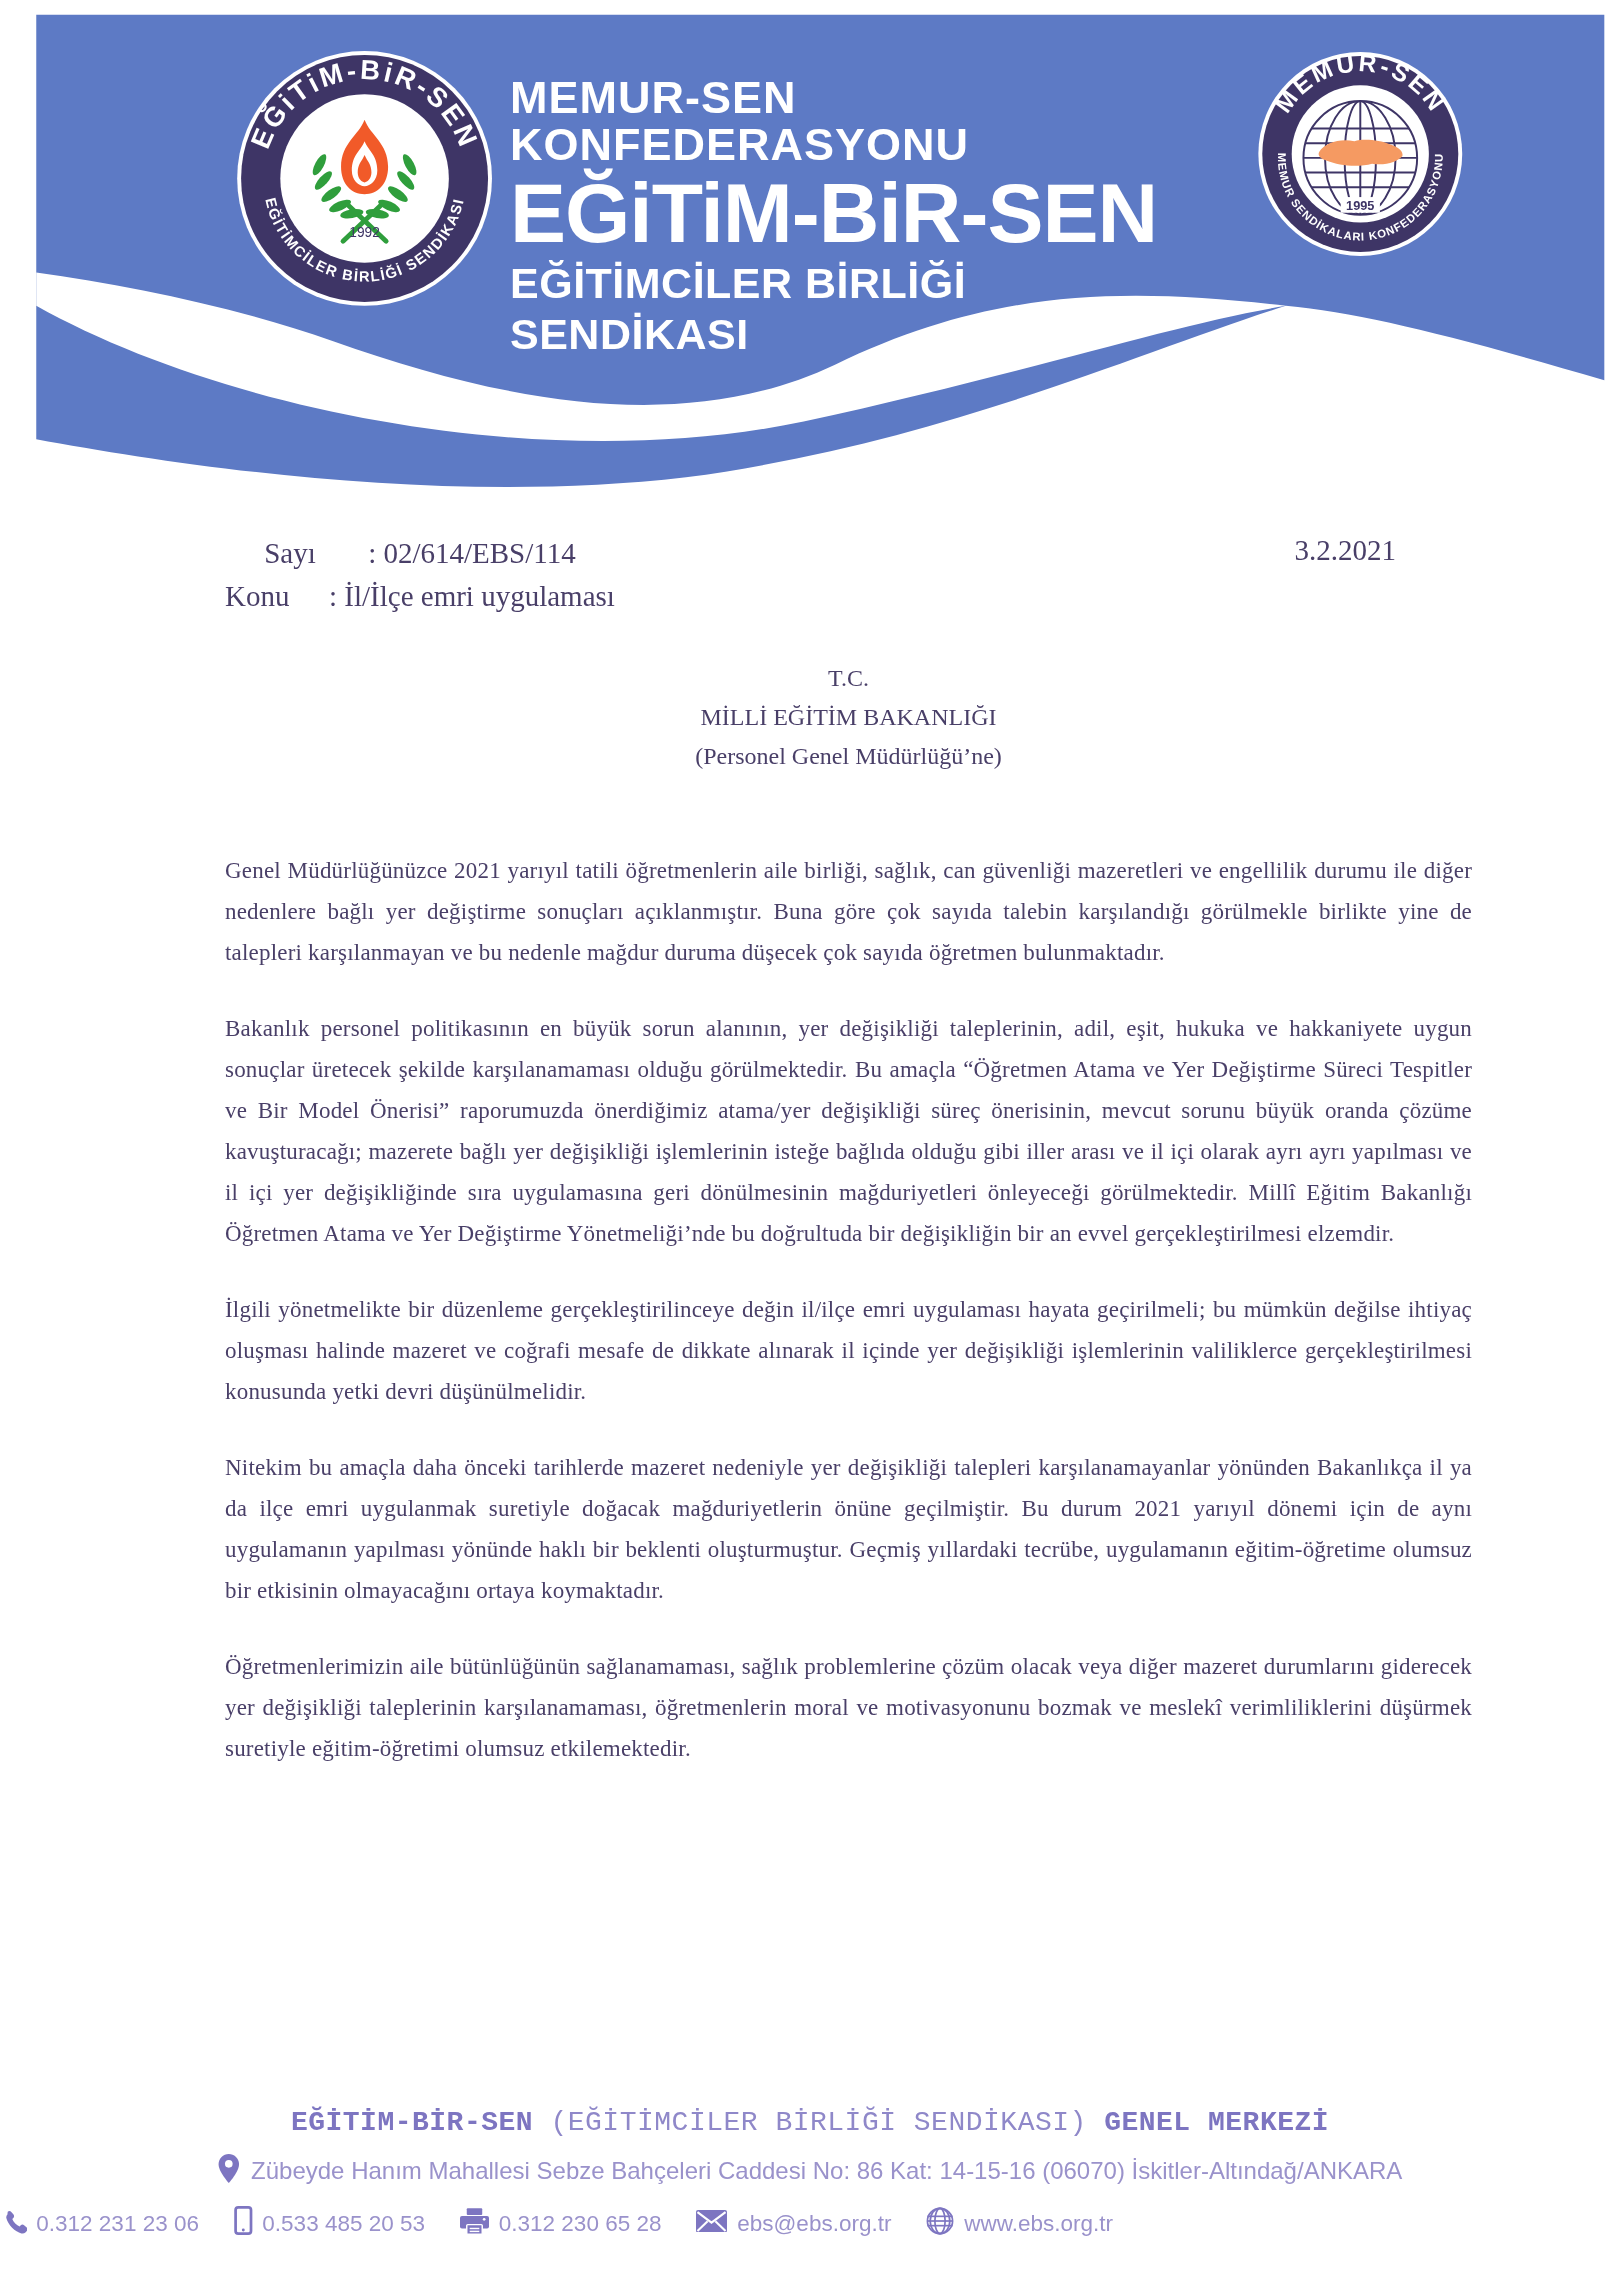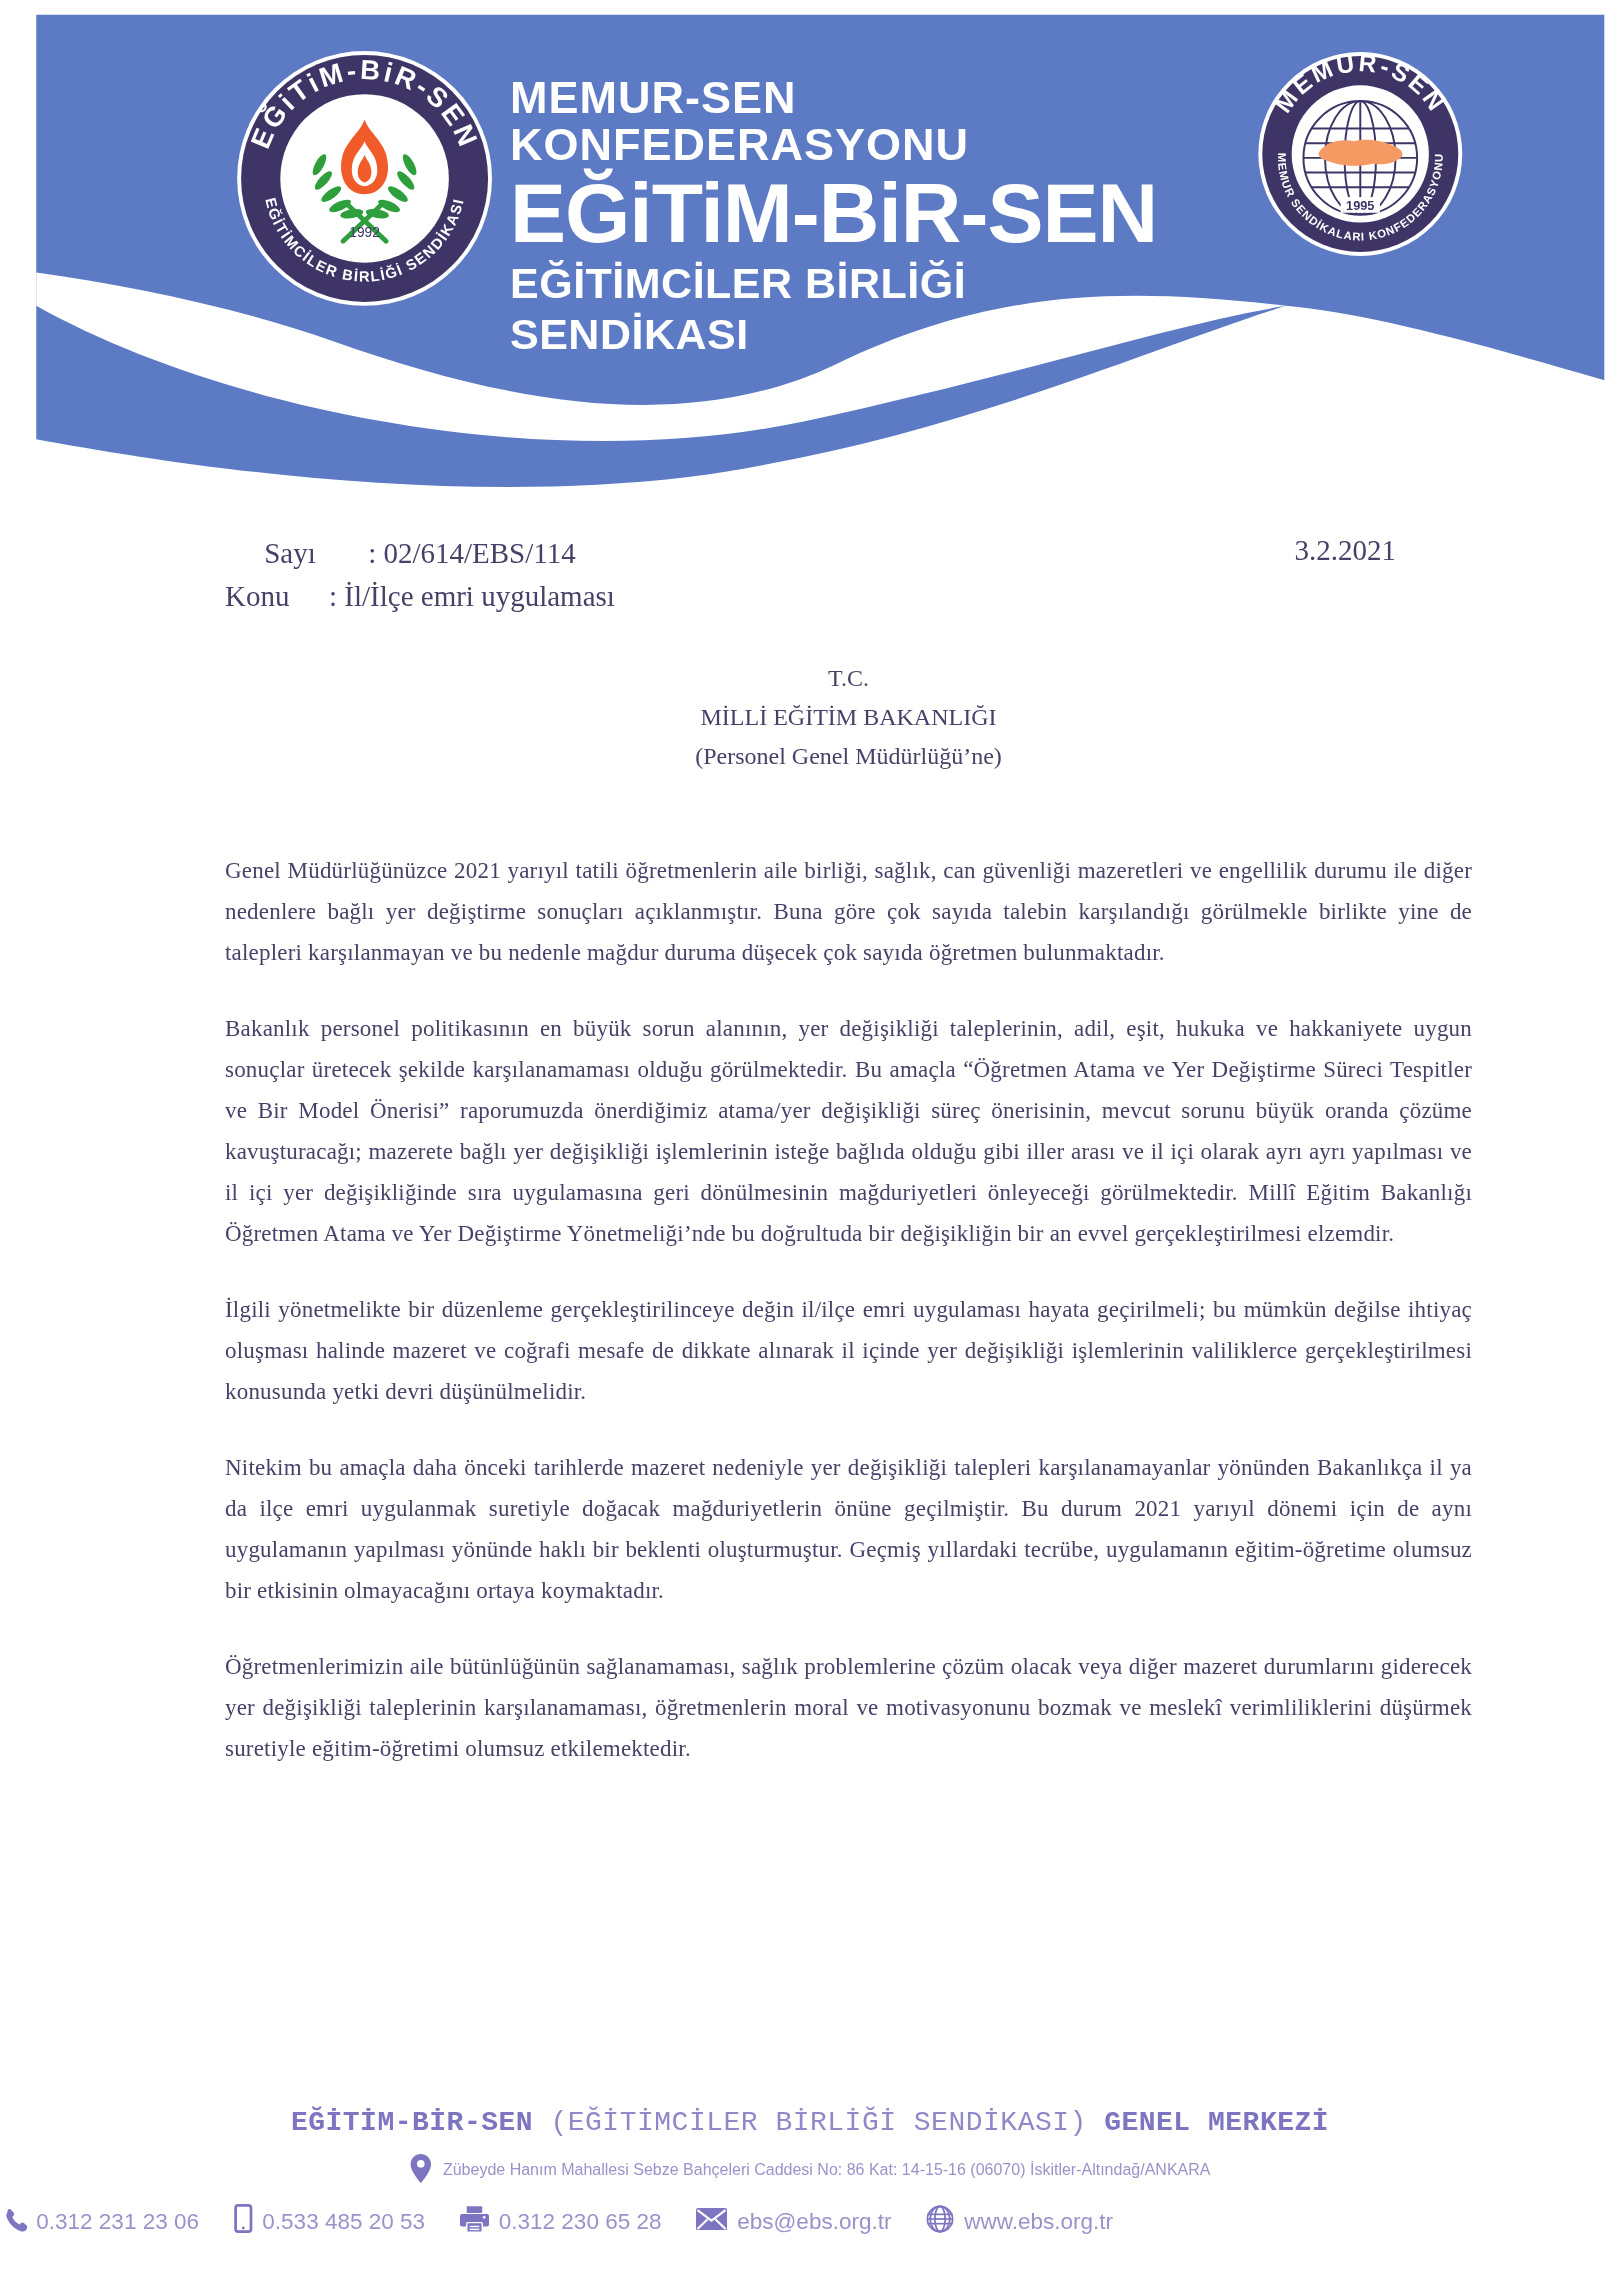--- a/index.html
+++ b/index.html
@@ -42,21 +42,21 @@
   .body-text{position:absolute;left:225px;top:826px;width:1247px;
     font-size:23px;line-height:41px;text-align:justify;letter-spacing:0.2px;margin-top:24px;}
   .body-text p{margin:0 0 35px 0;}
 
   .footer{position:absolute;left:0;top:2107px;width:1620px;text-align:center;
     font-family:"Liberation Sans", sans-serif;}
   .footer-title{font-size:28px;color:var(--footer-accent);letter-spacing:0.5px;font-family:Liberation Mono, monospace;}
   .footer-title .bold{font-weight:bold;}
   .footer-title .light{font-weight:normal;color:#8f88c9;}
   .footer-row{margin-top:15.7px;display:flex;justify-content:center;align-items:center;gap:11.8px;
-    color:var(--footer-muted);font-size:16px;}
+    color:var(--footer-muted);font-size:24px;}
   .contact-row{margin-top:17.6px;display:flex;justify-content:flex-start;align-items:center;gap:35px;
     color:var(--footer-muted);font-size:22.5px;}
   .contact-item{display:flex;align-items:center;gap:9.8px;}
   .icon{flex:0 0 auto;display:inline-block;}
 </style>
 </head>
 <body>
 
 <div class="page">
 

